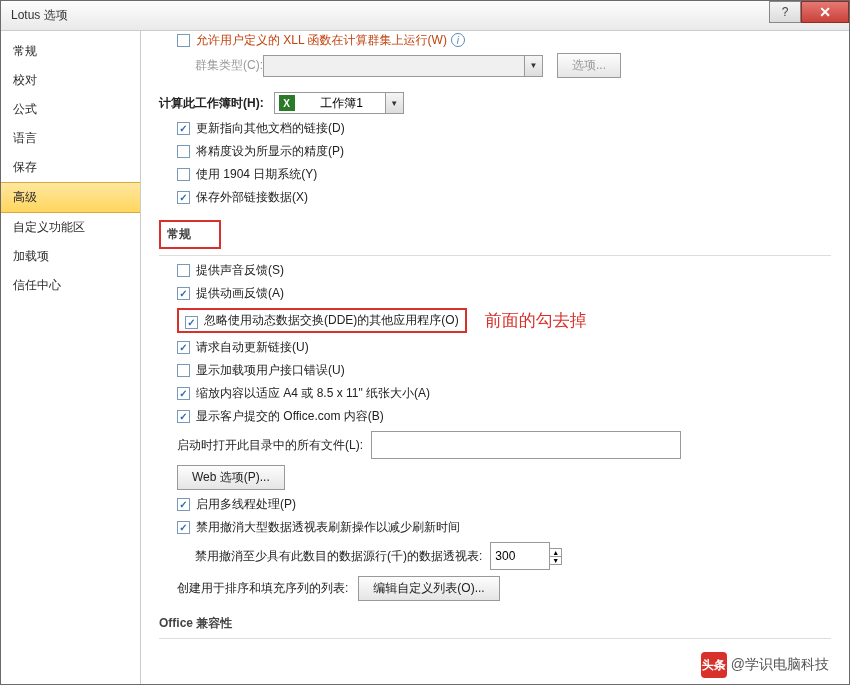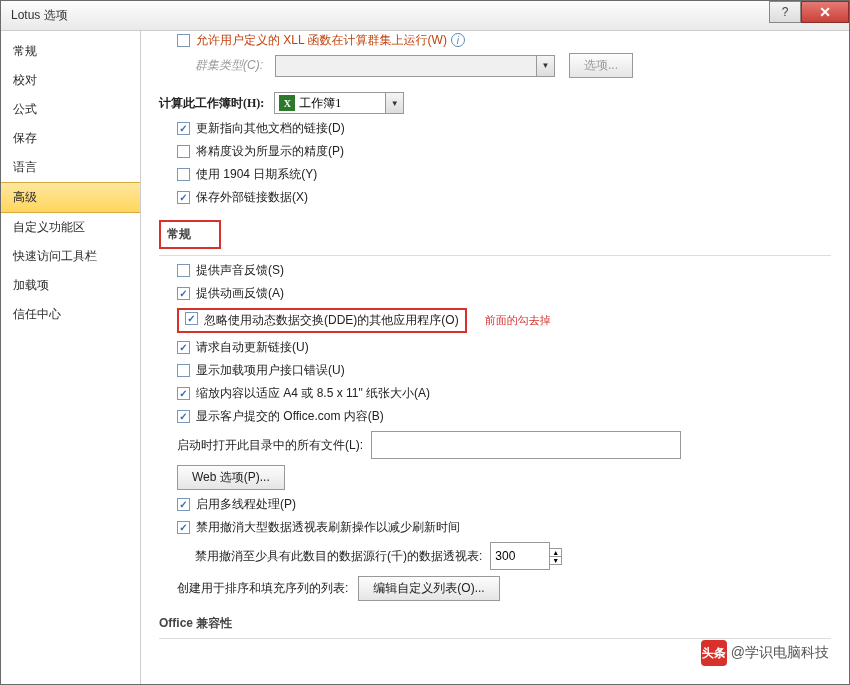--- a/index.html
+++ b/index.html
@@ -110,21 +110,21 @@
     margin: 8px 0 6px 0;
   }
   .dropdown {
     display: inline-flex;
     align-items: center;
     border: 1px solid #999;
     background: #fff;
     height: 22px;
     padding-left: 4px;
   }
-  .dropdown .dd-text { flex: 1; padding-right: 0; }
+  .dropdown .dd-text { flex: 1; padding-right: 0; text-align: center; }
   .dropdown .dd-btn {
     width: 18px; height: 20px;
     border-left: 1px solid #999;
     background: linear-gradient(#f5f5f5,#ddd);
     display: flex; align-items: center; justify-content: center;
   }
   .dd-btn::after { content: "▼"; font-size: 8px; color: #333; }
   .btn {
     border: 1px solid #999;
     background: linear-gradient(#fdfdfd,#e5e5e5);
@@ -149,38 +149,38 @@
     background: #fff;
     display: inline-block;
   }
   .red-box {
     border: 2px solid #d8302a;
     padding: 2px 4px;
     display: inline-block;
   }
   .annotation {
     color: #d8302a;
-    font-size: 11px;
+    font-size: 17px;
     margin-left: 18px;
   }
   .info-icon {
     width: 14px; height: 14px;
     border: 1px solid #5a8ab8;
     border-radius: 50%;
     color: #5a8ab8;
     font-size: 10px;
     font-style: italic;
     display: inline-flex;
     align-items: center;
     justify-content: center;
     margin-left: 4px;
   }
   .watermark {
     position: absolute;
-    bottom: 18px;
+    bottom: 6px;
     right: 20px;
     display: flex;
     align-items: center;
     color: #555;
     font-size: 14px;
   }
   .watermark .wm-icon {
     width: 26px; height: 26px;
     background: #d8302a;
     color: #fff;
@@ -209,48 +209,47 @@
         </div>
     </div>
   </div>
 
   <div class="body">
 
     <div class="sidebar">
       <div class="sidebar-item"><span>常规</span></div>
       <div class="sidebar-item"><span>校对</span></div>
       <div class="sidebar-item"><span>公式</span></div>
+      <div class="sidebar-item"><span>语言</span></div>
       <div class="sidebar-item"><span>保存</span></div>
-      <div class="sidebar-item"><span>语言</span></div>
       <div class="sidebar-item selected"><span>高级</span></div>
       <div class="sidebar-item"><span>自定义功能区</span></div>
-      <div class="sidebar-item"><span>快速访问工具栏</span></div>
       <div class="sidebar-item"><span>加载项</span></div>
       <div class="sidebar-item"><span>信任中心</span></div>
     </div>
 
     <div class="content">
 
       <div class="row indent1" style="color:#999; overflow:hidden; height:14px; margin-top:-2px;">
         <span class="chk"></span>
         <span class="label" style="color:#c2410c;">允许用户定义的 XLL 函数在计算群集上运行(W)</span>
         <span class="info-icon">i</span>
       </div>
 
       <div class="row indent2">
-        <span class="label" style="color:#999; margin-right:12px;font-style:italic;">群集类型(C):</span>
+        <span class="label" style="color:#999; margin-right:0;">群集类型(C):</span>
         <span class="dropdown" style="width:280px; background:#f0f0f0;">
           <span class="dd-text"></span>
           <span class="dd-btn"></span>
         </span>
         <span style="width:14px;"></span>
         <span class="btn" style="color:#999;">选项...</span>
       </div>
 
-      <div class="row" style="margin-top:14px;font-family:Liberation Serif, serif;">
+      <div class="row" style="margin-top:14px;">
         <span class="label" style="font-weight:bold;">计算此工作簿时(H):</span>
         <span style="width:10px;"></span>
         <span class="dropdown" style="width:130px;">
           <span class="excel-icon">X</span>
           <span class="dd-text">工作簿1</span>
           <span class="dd-btn"></span>
         </span>
       </div>
 
       <div class="row indent1">
@@ -279,21 +278,21 @@
       <div class="row indent1">
         <span class="chk"></span>
         <span class="label">提供声音反馈(S)</span>
       </div>
       <div class="row indent1">
         <span class="chk checked"></span>
         <span class="label">提供动画反馈(A)</span>
       </div>
 
       <div class="row indent1">
-        <span class="red-box" style="display:inline-flex; align-items:flex-start; padding:2px 6px;">
+        <span class="red-box" style="display:inline-flex; align-items:flex-end; padding:2px 6px;">
           <span class="chk checked"></span>
           <span class="label">忽略使用动态数据交换(DDE)的其他应用程序(O)</span>
         </span>
         <span class="annotation">前面的勾去掉</span>
       </div>
 
       <div class="row indent1">
         <span class="chk checked"></span>
         <span class="label">请求自动更新链接(U)</span>
       </div>

